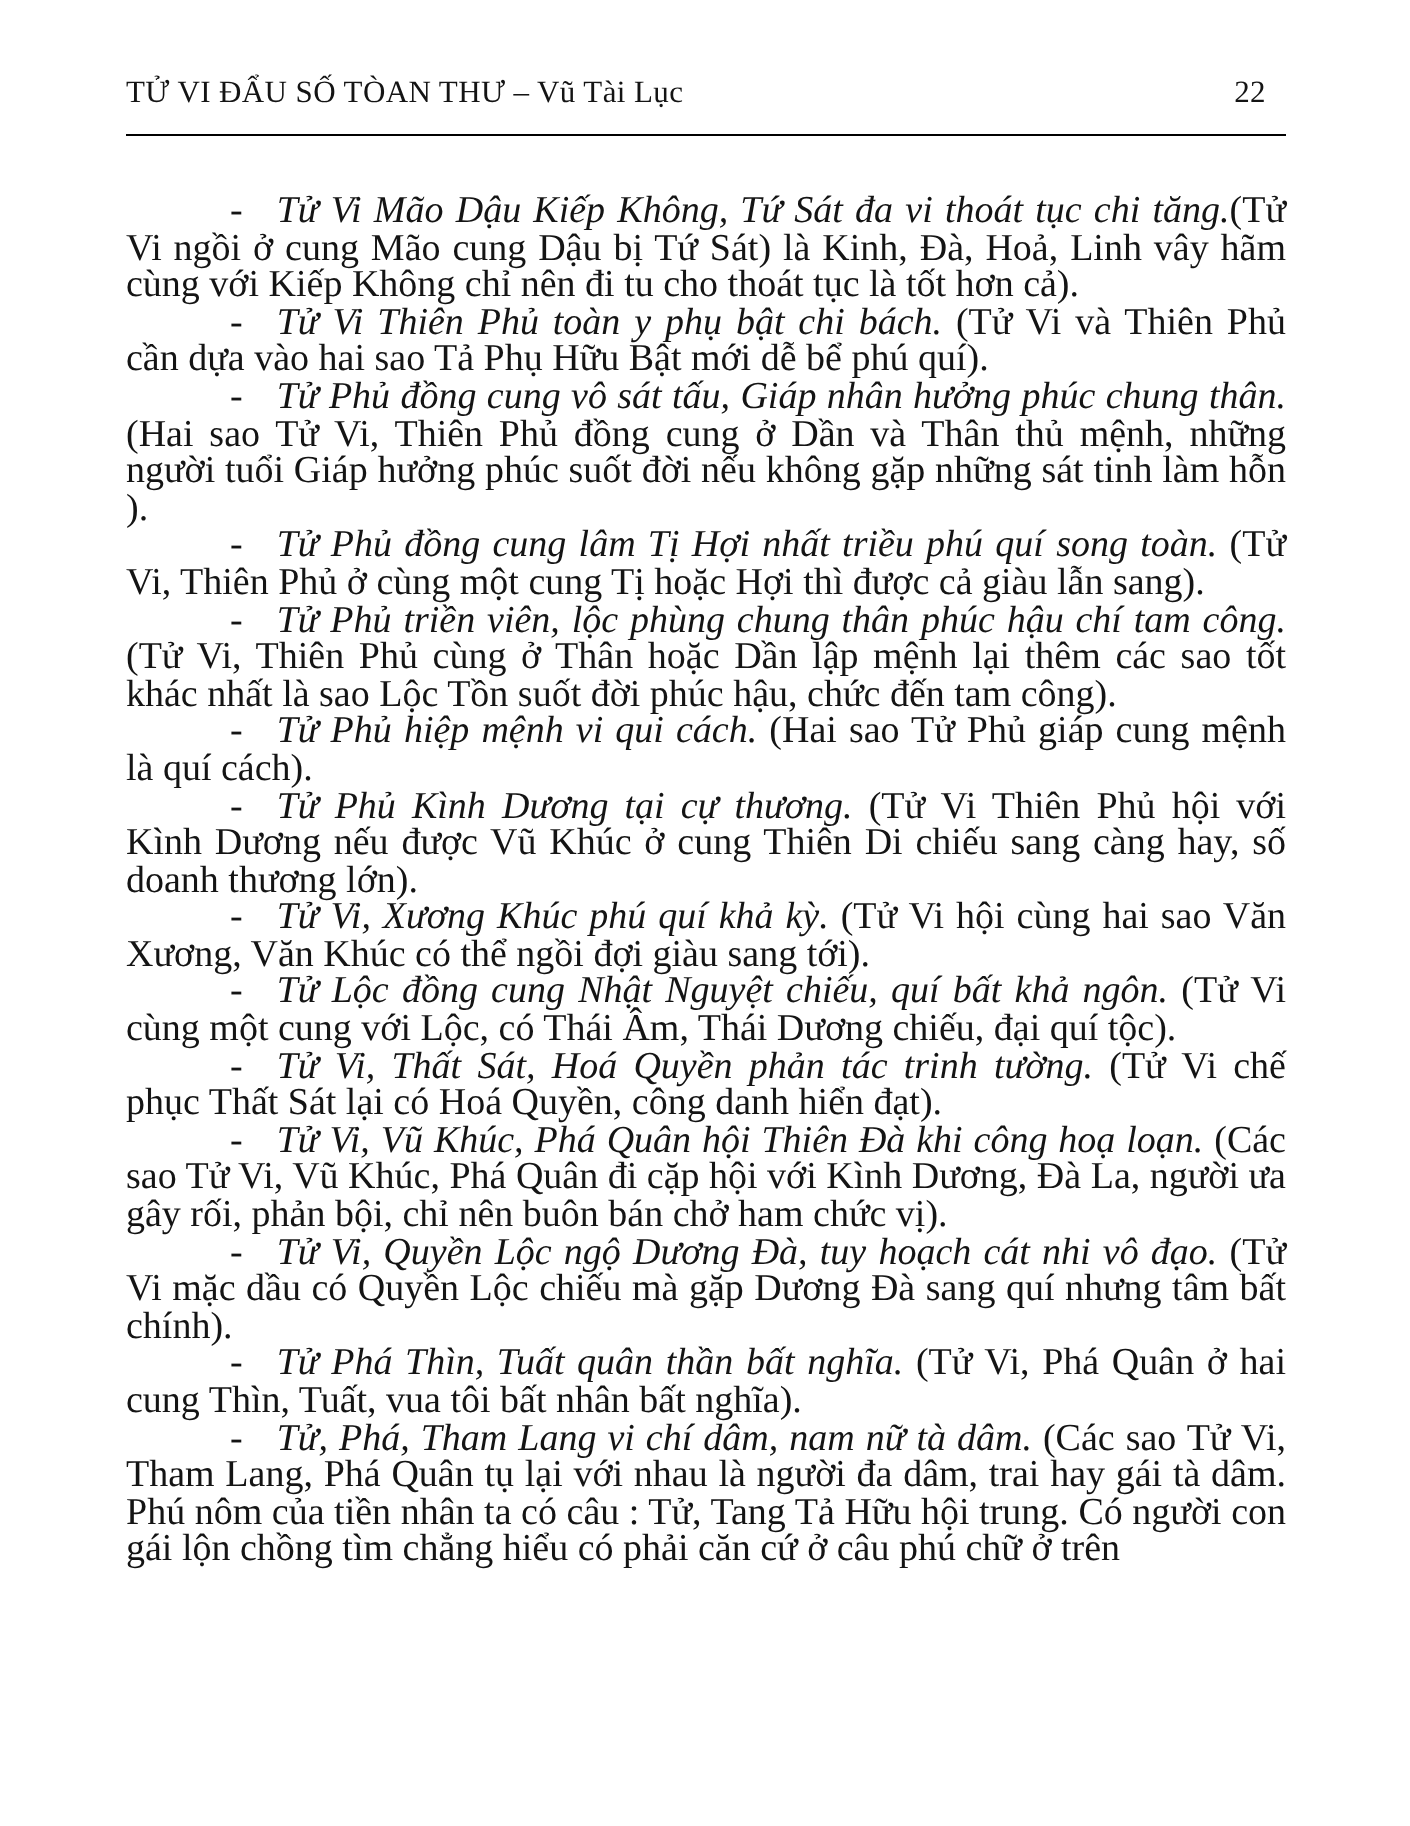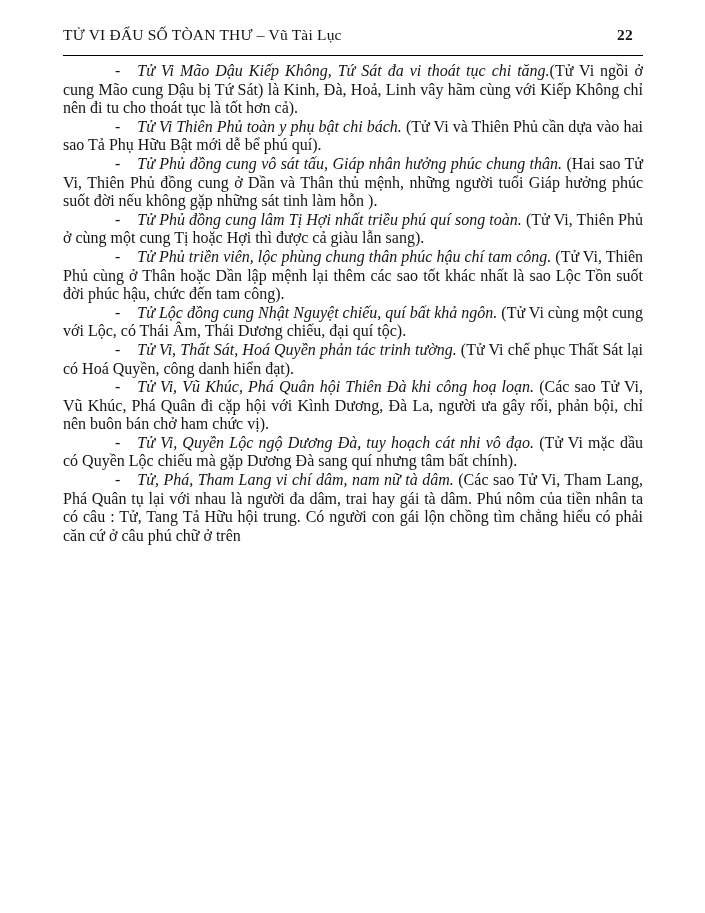--- a/index.html
+++ b/index.html
@@ -7,41 +7,41 @@
   body {
     width: 705px;
     height: 913px;
     font-family: "Liberation Serif", "DejaVu Serif", serif;
     color: #141414;
     overflow: hidden;
   }
   .page {
     width: 705px;
     height: 913px;
-    padding: 26px 62px 20px 63px;
+    padding: 38px 62px 20px 63px;
     background: #ffffff;
   }
   .header {
     display: flex;
     justify-content: space-between;
     align-items: baseline;
     font-size: 15.5px;
     letter-spacing: 0.2px;
   }
   .header .title { white-space: nowrap; }
-  .header .pagenum { padding-right: 10px; font-weight: bold; }
+  .header .pagenum { padding-right: 10px; }
   .rule {
     border: none;
     border-top: 1.7px solid #000;
     margin-top: 11px;
     width: 100%;
   }
   .content {
-    margin-top: 6px;
-    font-size: 16px;
+    margin-top: 29px;
+    font-size: 19px;
     line-height: 18.6px;
     text-align: justify;
   }
   .entry {
     margin: 0;
     text-indent: 52px;
   }
   .marker {
     margin-right: 17px;
   }
@@ -59,20 +59,24 @@
   </div>
 
   <hr class="rule">
 
   <div class="content">
     <p class="entry"><span class="marker">-</span><span class="it">Tử Vi Mão Dậu Kiếp Không, Tứ Sát đa vi thoát tục chi tăng.</span><span class="rm">(Tử Vi ngồi ở cung Mão cung Dậu bị Tứ Sát) là Kinh, Đà, Hoả, Linh vây hãm cùng với Kiếp Không chỉ nên đi tu cho thoát tục là tốt hơn cả).</span></p>
     <p class="entry"><span class="marker">-</span><span class="it">Tử Vi Thiên Phủ toàn y phụ bật chi bách.</span><span class="rm"> (Tử Vi và Thiên Phủ cần dựa vào hai sao Tả Phụ Hữu Bật mới dễ bể phú quí).</span></p>
     <p class="entry"><span class="marker">-</span><span class="it">Tử Phủ đồng cung vô sát tấu, Giáp nhân hưởng phúc chung thân.</span><span class="rm"> (Hai sao Tử Vi, Thiên Phủ đồng cung ở Dần và Thân thủ mệnh, những người tuổi Giáp hưởng phúc suốt đời nếu không gặp những sát tinh làm hỗn ).</span></p>
     <p class="entry"><span class="marker">-</span><span class="it">Tử Phủ đồng cung lâm Tị Hợi nhất triều phú quí song toàn.</span><span class="rm"> (Tử Vi, Thiên Phủ ở cùng một cung Tị hoặc Hợi thì được cả giàu lẫn sang).</span></p>
     <p class="entry"><span class="marker">-</span><span class="it">Tử Phủ triền viên, lộc phùng chung thân phúc hậu chí tam công.</span><span class="rm"> (Tử Vi, Thiên Phủ cùng ở Thân hoặc Dần lập mệnh lại thêm các sao tốt khác nhất là sao Lộc Tồn suốt đời phúc hậu, chức đến tam công).</span></p>
+    <p class="entry"><span class="marker">-</span><span class="it">Tử Phủ hiệp mệnh vi qui cách.</span><span class="rm"> (Hai sao Tử Phủ giáp cung mệnh là quí cách).</span></p>
+    <p class="entry"><span class="marker">-</span><span class="it">Tử Phủ Kình Dương tại cự thương.</span><span class="rm"> (Tử Vi Thiên Phủ hội với Kình Dương nếu được Vũ Khúc ở cung Thiên Di chiếu sang càng hay, số doanh thương lớn).</span></p>
+    <p class="entry"><span class="marker">-</span><span class="it">Tử Vi, Xương Khúc phú quí khả kỳ.</span><span class="rm"> (Tử Vi hội cùng hai sao Văn Xương, Văn Khúc có thể ngồi đợi giàu sang tới).</span></p>
     <p class="entry"><span class="marker">-</span><span class="it">Tử Lộc đồng cung Nhật Nguyệt chiếu, quí bất khả ngôn.</span><span class="rm"> (Tử Vi cùng một cung với Lộc, có Thái Âm, Thái Dương chiếu, đại quí tộc).</span></p>
     <p class="entry"><span class="marker">-</span><span class="it">Tử Vi, Thất Sát, Hoá Quyền phản tác trinh tường.</span><span class="rm"> (Tử Vi chế phục Thất Sát lại có Hoá Quyền, công danh hiển đạt).</span></p>
     <p class="entry"><span class="marker">-</span><span class="it">Tử Vi, Vũ Khúc, Phá Quân hội Thiên Đà khi công hoạ loạn.</span><span class="rm"> (Các sao Tử Vi, Vũ Khúc, Phá Quân đi cặp hội với Kình Dương, Đà La, người ưa gây rối, phản bội, chỉ nên buôn bán chở ham chức vị).</span></p>
     <p class="entry"><span class="marker">-</span><span class="it">Tử Vi, Quyền Lộc ngộ Dương Đà, tuy hoạch cát nhi vô đạo.</span><span class="rm"> (Tử Vi mặc dầu có Quyền Lộc chiếu mà gặp Dương Đà sang quí nhưng tâm bất chính).</span></p>
+    <p class="entry"><span class="marker">-</span><span class="it">Tử Phá Thìn, Tuất quân thần bất nghĩa.</span><span class="rm"> (Tử Vi, Phá Quân ở hai cung Thìn, Tuất, vua tôi bất nhân bất nghĩa).</span></p>
     <p class="entry"><span class="marker">-</span><span class="it">Tử, Phá, Tham Lang vi chí dâm, nam nữ tà dâm.</span><span class="rm"> (Các sao Tử Vi, Tham Lang, Phá Quân tụ lại với nhau là người đa dâm, trai hay gái tà dâm. Phú nôm của tiền nhân ta có câu : Tử, Tang Tả Hữu hội trung. Có người con gái lộn chồng tìm chẳng hiểu có phải căn cứ ở câu phú chữ ở trên</span></p>
   </div>
 
 </div>
 
 </body></html>

